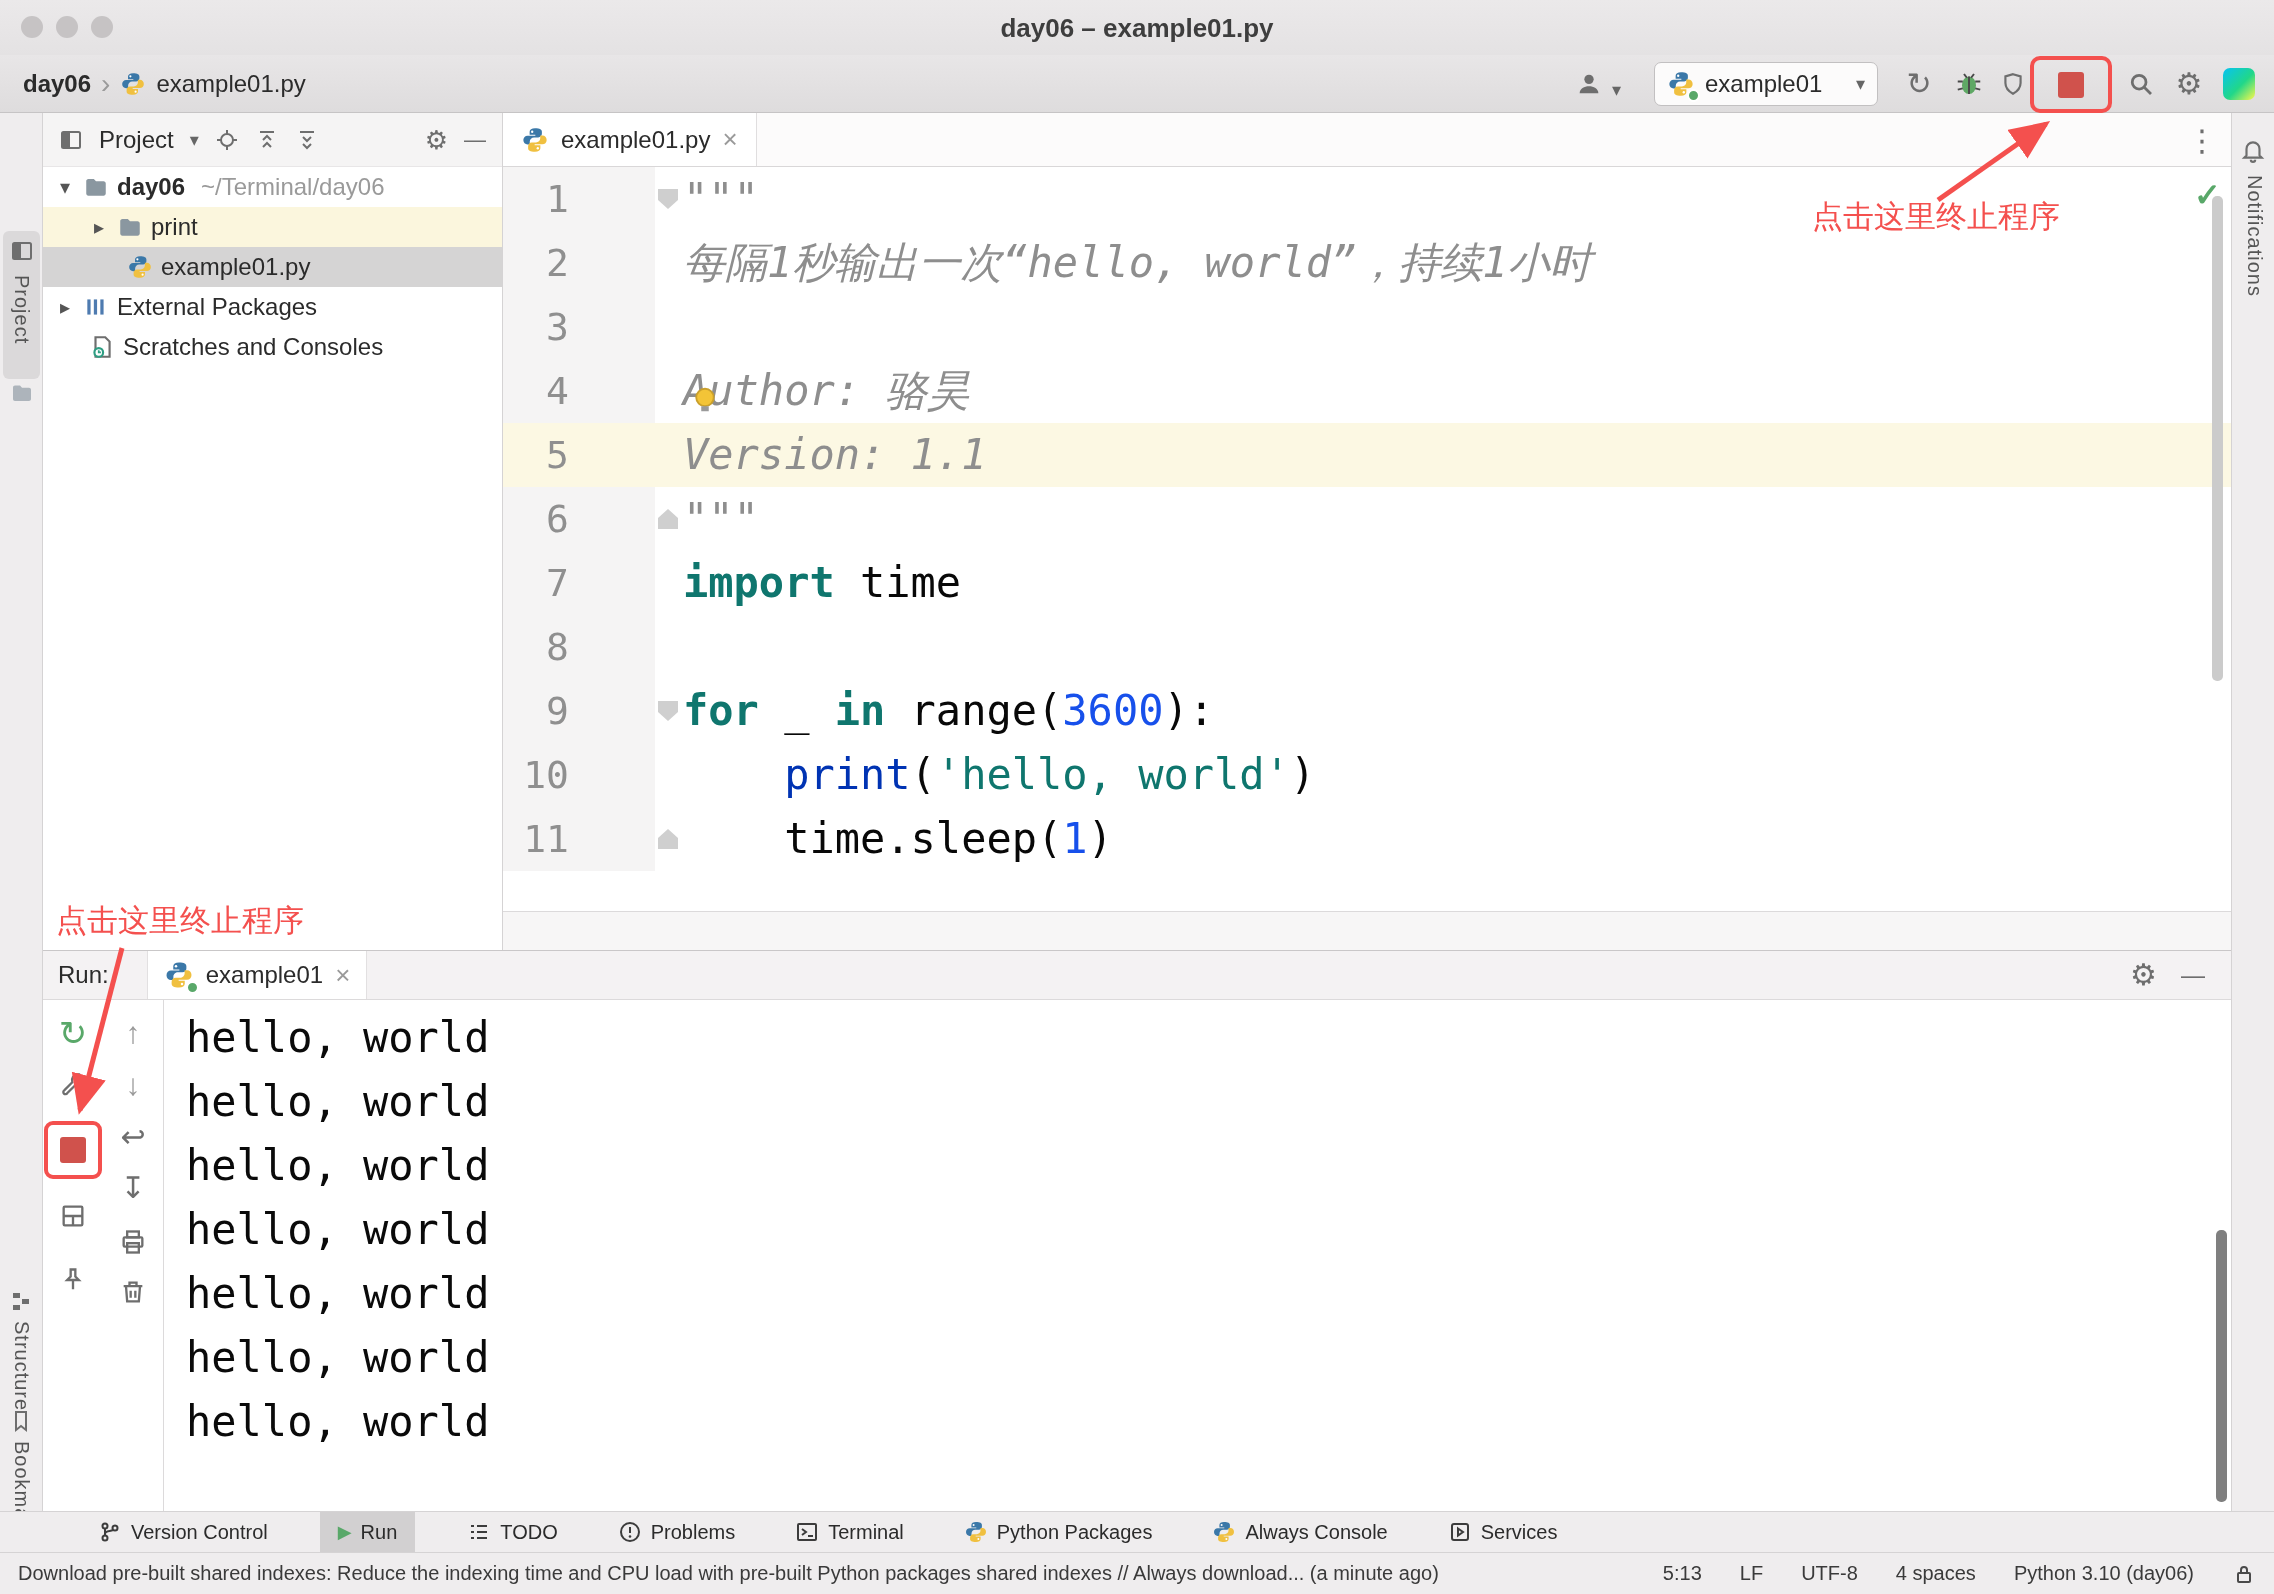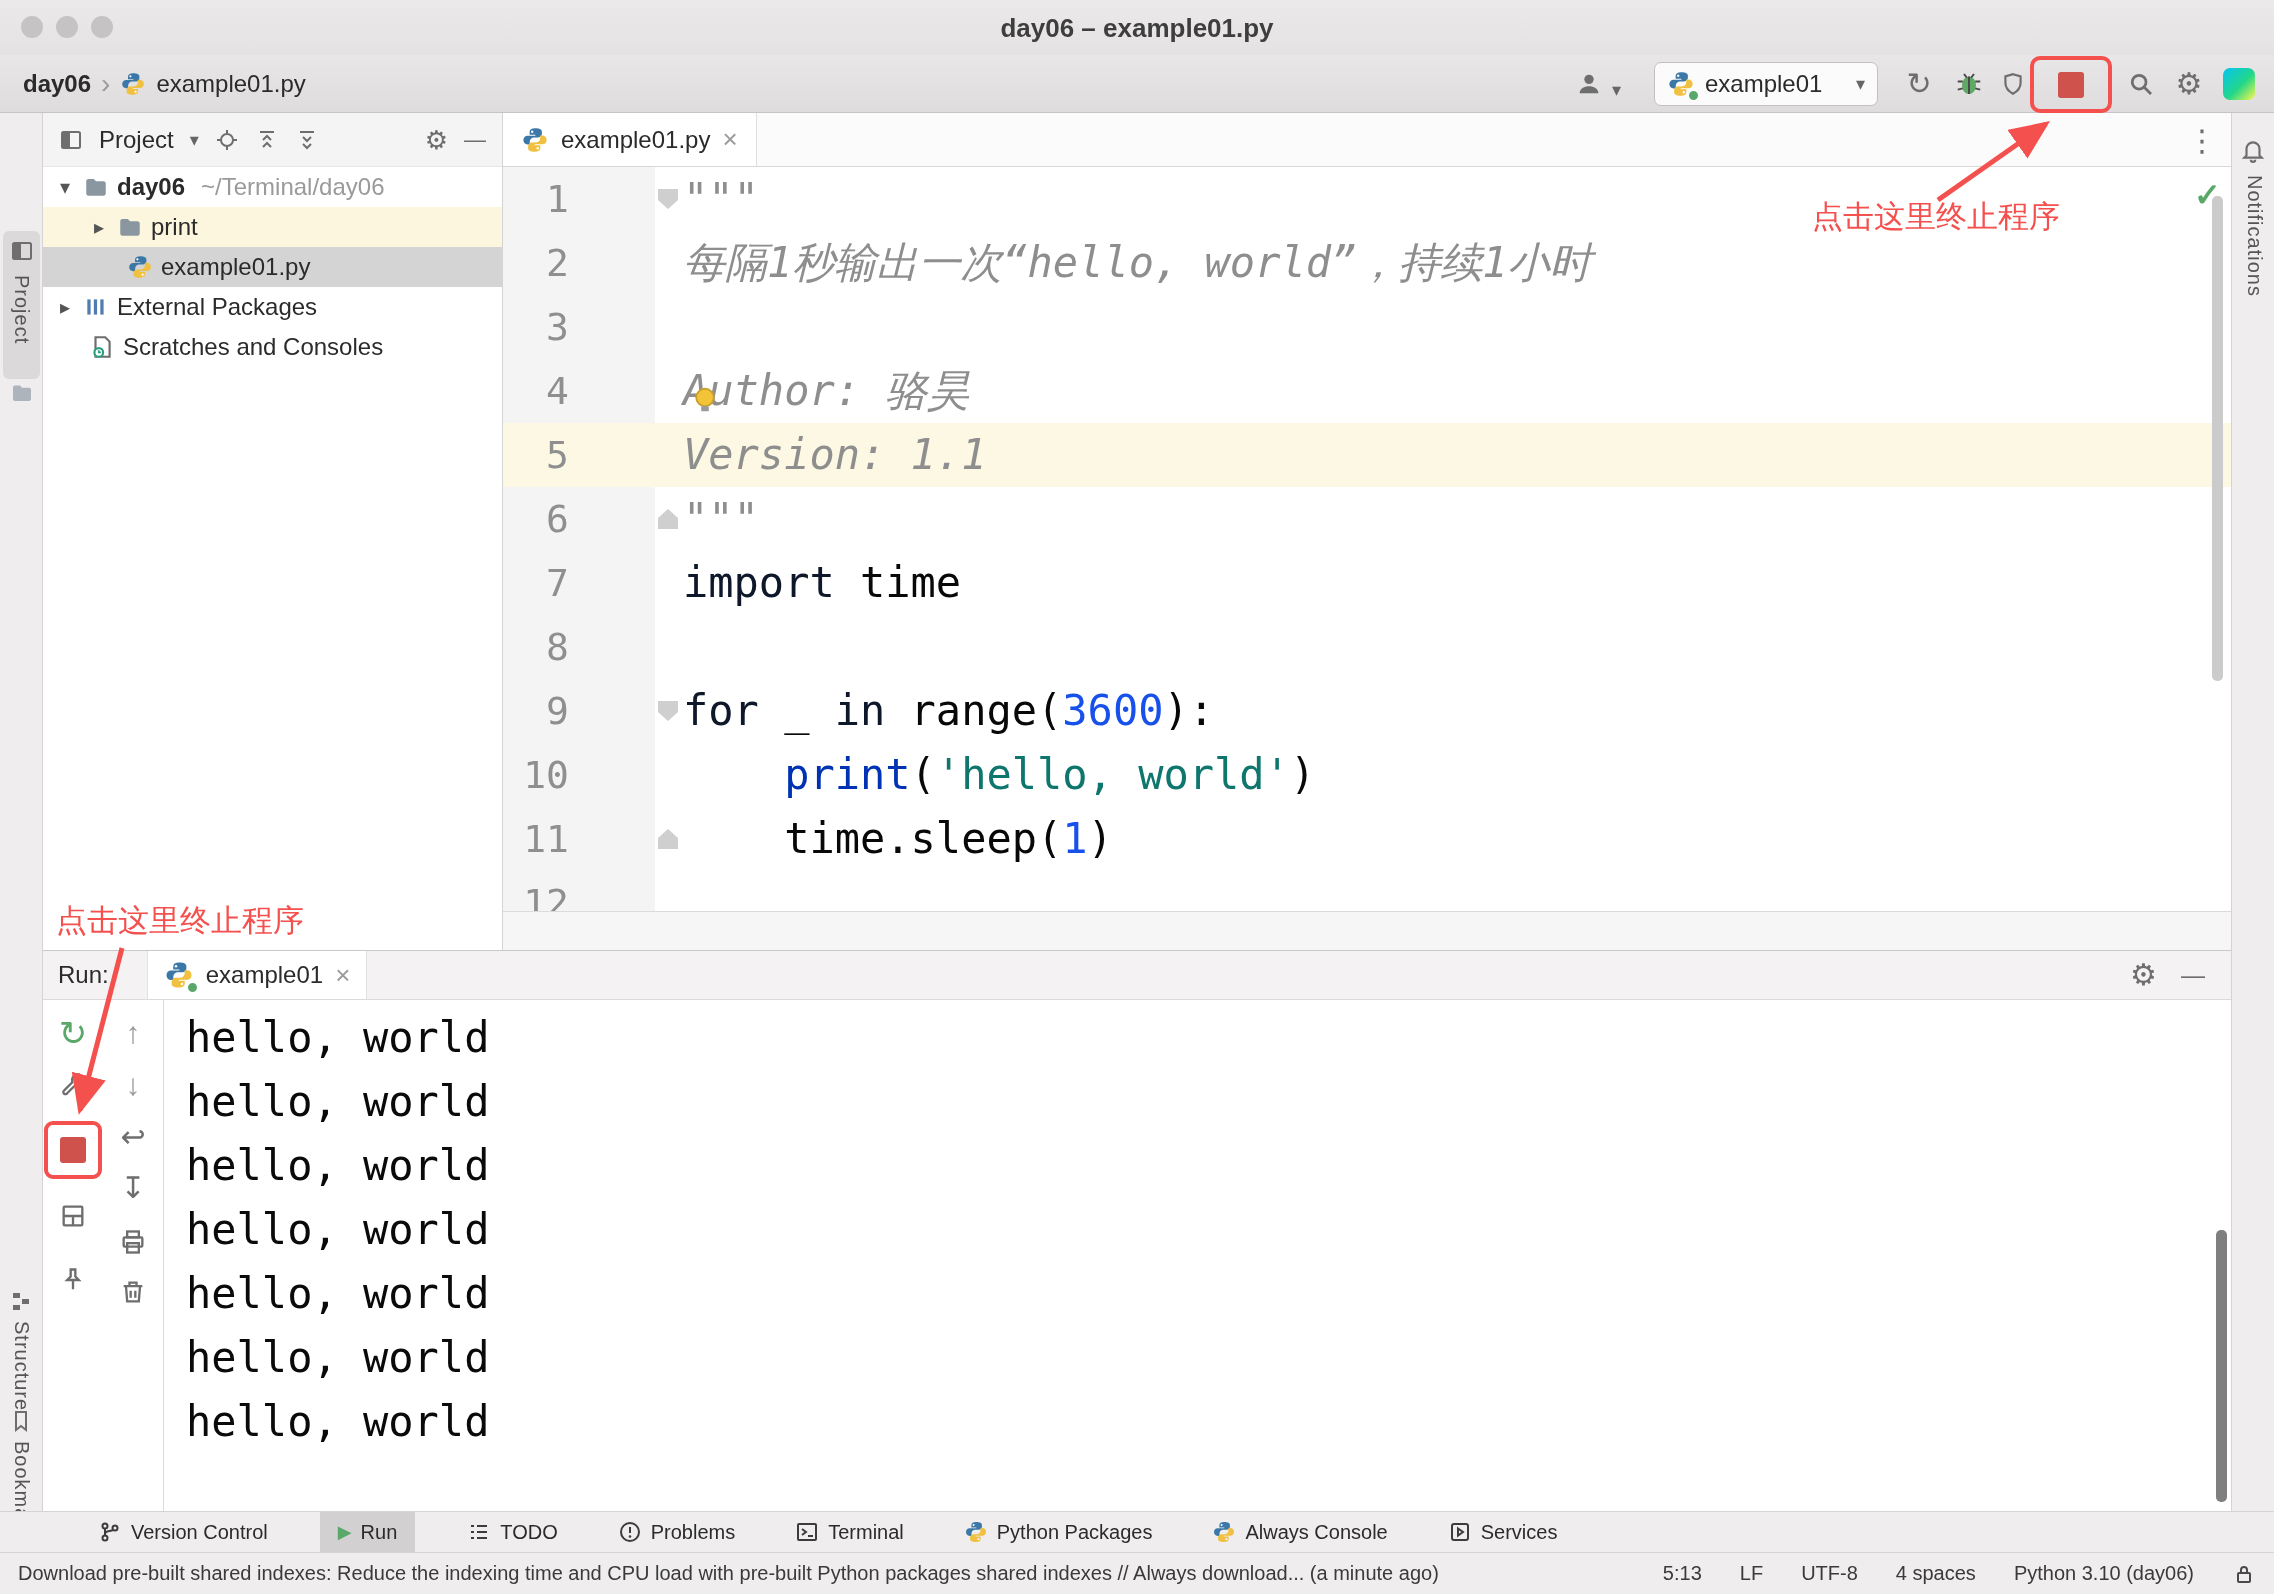--- a/index.html
+++ b/index.html
@@ -65,21 +65,21 @@
   .close-x{color:#9a9a9a;font-size:26px}
   #kebab{position:absolute;right:14px;top:10px;font-size:30px;color:#6e6e6e}
   #editor{position:absolute;left:503px;top:167px;width:1728px;height:744px;background:#fff;overflow:hidden;
           font-family:"DejaVu Sans Mono","DejaVu Sans",monospace}
   .row{display:flex;height:64px}
   .row .ln{width:78px;flex:none;text-align:right;padding-right:12px;font-size:38px;line-height:64px;color:#8f8f8f;background:#f5f4f4}
   .row .fcell{width:74px;flex:none;background:#f5f4f4}
   .row .code{margin-left:28px;font-size:42px;line-height:64px;white-space:pre;color:#080808}
   .row.current,.row.current .ln,.row.current .fcell{background:#fcf8e3}
   .doc{color:#8e8e8e;font-style:italic}
-  .kw{color:#0f172a;font-weight:400}
+  .kw{color:#0f766e;font-weight:700}
   .num{color:#1750eb}
   .str{color:#0f766e}
   .bi{color:#0033b3}
   .fold{position:absolute;width:20px;height:20px;background:#cfcfcf}
   .fold.down{clip-path:polygon(0 0,100% 0,100% 55%,50% 100%,0 55%)}
   .fold.up{clip-path:polygon(50% 0,100% 45%,100% 100%,0 100%,0 45%)}
   #check{position:absolute;left:2194px;top:176px;font-size:32px;font-weight:700;color:#59a869}
   .vscroll{position:absolute;width:11px;border-radius:5px;background:#cbcbcb}
   #hsplit{position:absolute;left:503px;top:911px;width:1728px;height:39px;background:#f7f6f6;border-top:1px solid #dcdadb}
 
@@ -479,24 +479,20 @@
   <div class="row">
     <span class="ln">10</span>
       <span class="fcell"></span>
     <span class="code"><span>    </span><span class="bi">print</span><span>(</span><span class="str">'hello, world'</span><span>)</span></span>
   </div>
   <div class="row">
     <span class="ln">11</span>
       <span class="fcell"></span>
     <span class="code"><span>    time.sleep(</span><span class="num">1</span><span>)</span></span>
   </div>
-  <div class="row">
-    <span class="ln">12</span>
-      <span class="fcell"></span>
-  </div>
 </div>
 
 <span class="fold down abs" style="left:658px;top:189px"></span>
 <span class="fold up abs" style="left:658px;top:509px"></span>
 <span class="fold down abs" style="left:658px;top:701px"></span>
 <span class="fold up abs" style="left:658px;top:829px"></span>
 <svg class="abs" style="left:690px;top:385px" width="30" height="30" viewBox="0 0 24 24">
     <use href="#s-bulb"></use>
   </svg>
 <span id="check">✓</span>

